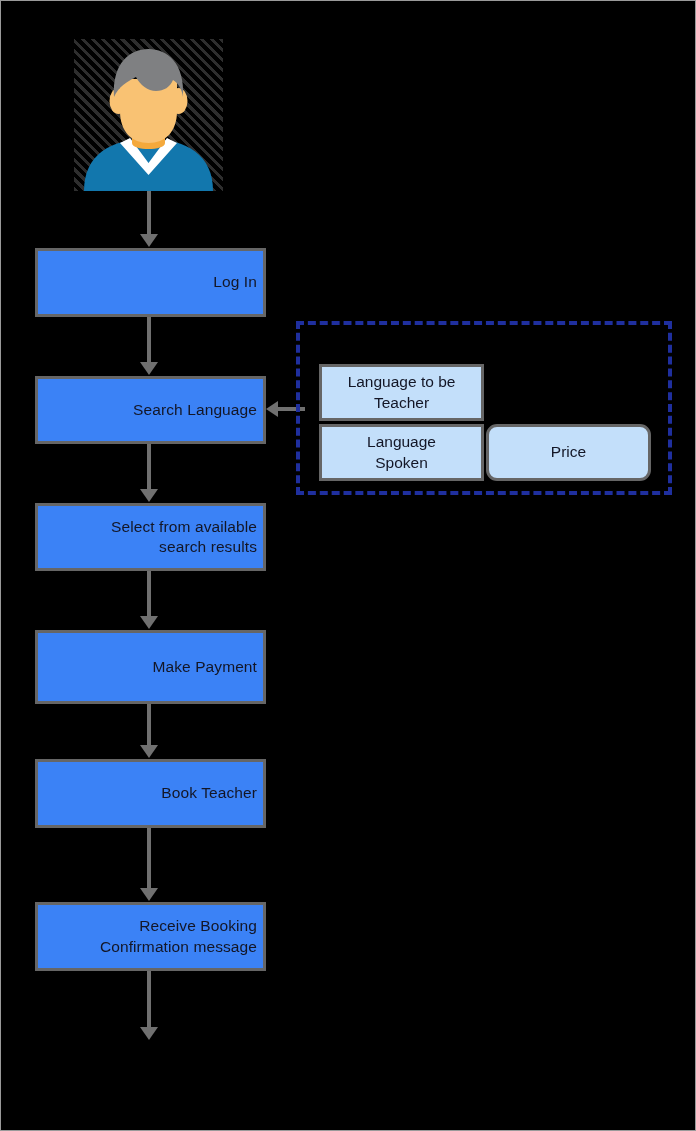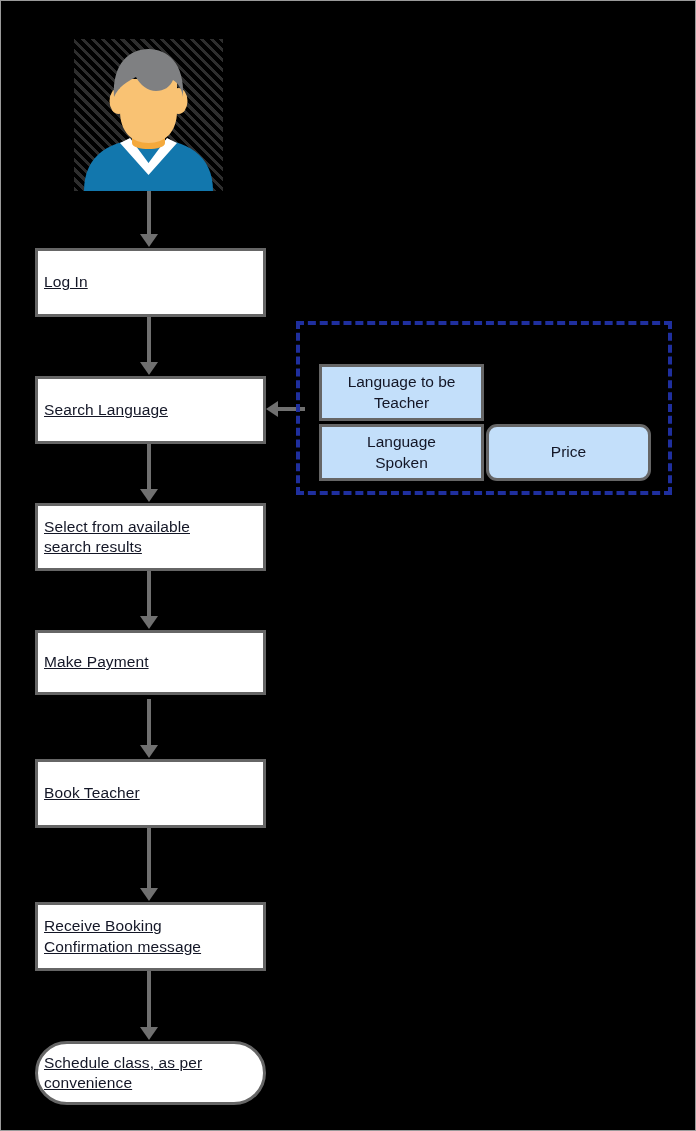--- a/index.html
+++ b/index.html
@@ -16,32 +16,31 @@
     border: 1px solid #9a9a9a;
     box-sizing: border-box;
     overflow: hidden;
     font-family: "Liberation Sans", sans-serif;
   }
 
   
   .node {
     position: absolute;
     box-sizing: border-box;
-    background: #ffffff;
+    background: #3b82f6;
     border: 3px solid #666666;
     display: flex;
     align-items: center;
     justify-content: center;
-    text-align: left;
+    text-align: right;
     color: #131626;
     font-size: 15.5px;
     line-height: 1.32;
     letter-spacing: 0.1px;
     padding: 2px 6px;
-    text-decoration: underline;
   }
   .node.stadium {
     border-radius: 34px;
   }
   .node .label {
     display: block;
     width: 100%;
     white-space: pre-line;
   }
 
@@ -188,37 +187,33 @@
 
   <div class="node" style="left:34px; top:375px; width:231px; height:68px;">
     <span class="label">Search Language</span>
   </div>
 
   <div class="node" style="left:34px; top:502px; width:231px; height:68px;">
     <span class="label">Select from available
 search results</span>
   </div>
 
-  <div class="node" style="left:34px; top:629px; width:231px; height:65px;">
+  <div class="node" style="left:34px; top:629px; width:231px; height:74px;">
     <span class="label">Make Payment</span>
   </div>
 
   <div class="node" style="left:34px; top:758px; width:231px; height:69px;">
     <span class="label">Book Teacher</span>
   </div>
 
   <div class="node" style="left:34px; top:901px; width:231px; height:69px;">
     <span class="label">Receive Booking
 Confirmation message</span>
   </div>
 
-  <div class="node stadium" style="left:34px; top:1040px; width:231px; height:64px;">
-    <span class="label">Schedule class, as per
-convenience</span>
-  </div>
 
   <div id="filter-group">
     <div class="subnode" style="left:19px; top:39px; width:165px; height:57px;">
       <span class="label">Language to be
 Teacher</span>
     </div>
     <div class="subnode" style="left:19px; top:99px; width:165px; height:57px;">
       <span class="label">Language
 Spoken</span>
     </div>

